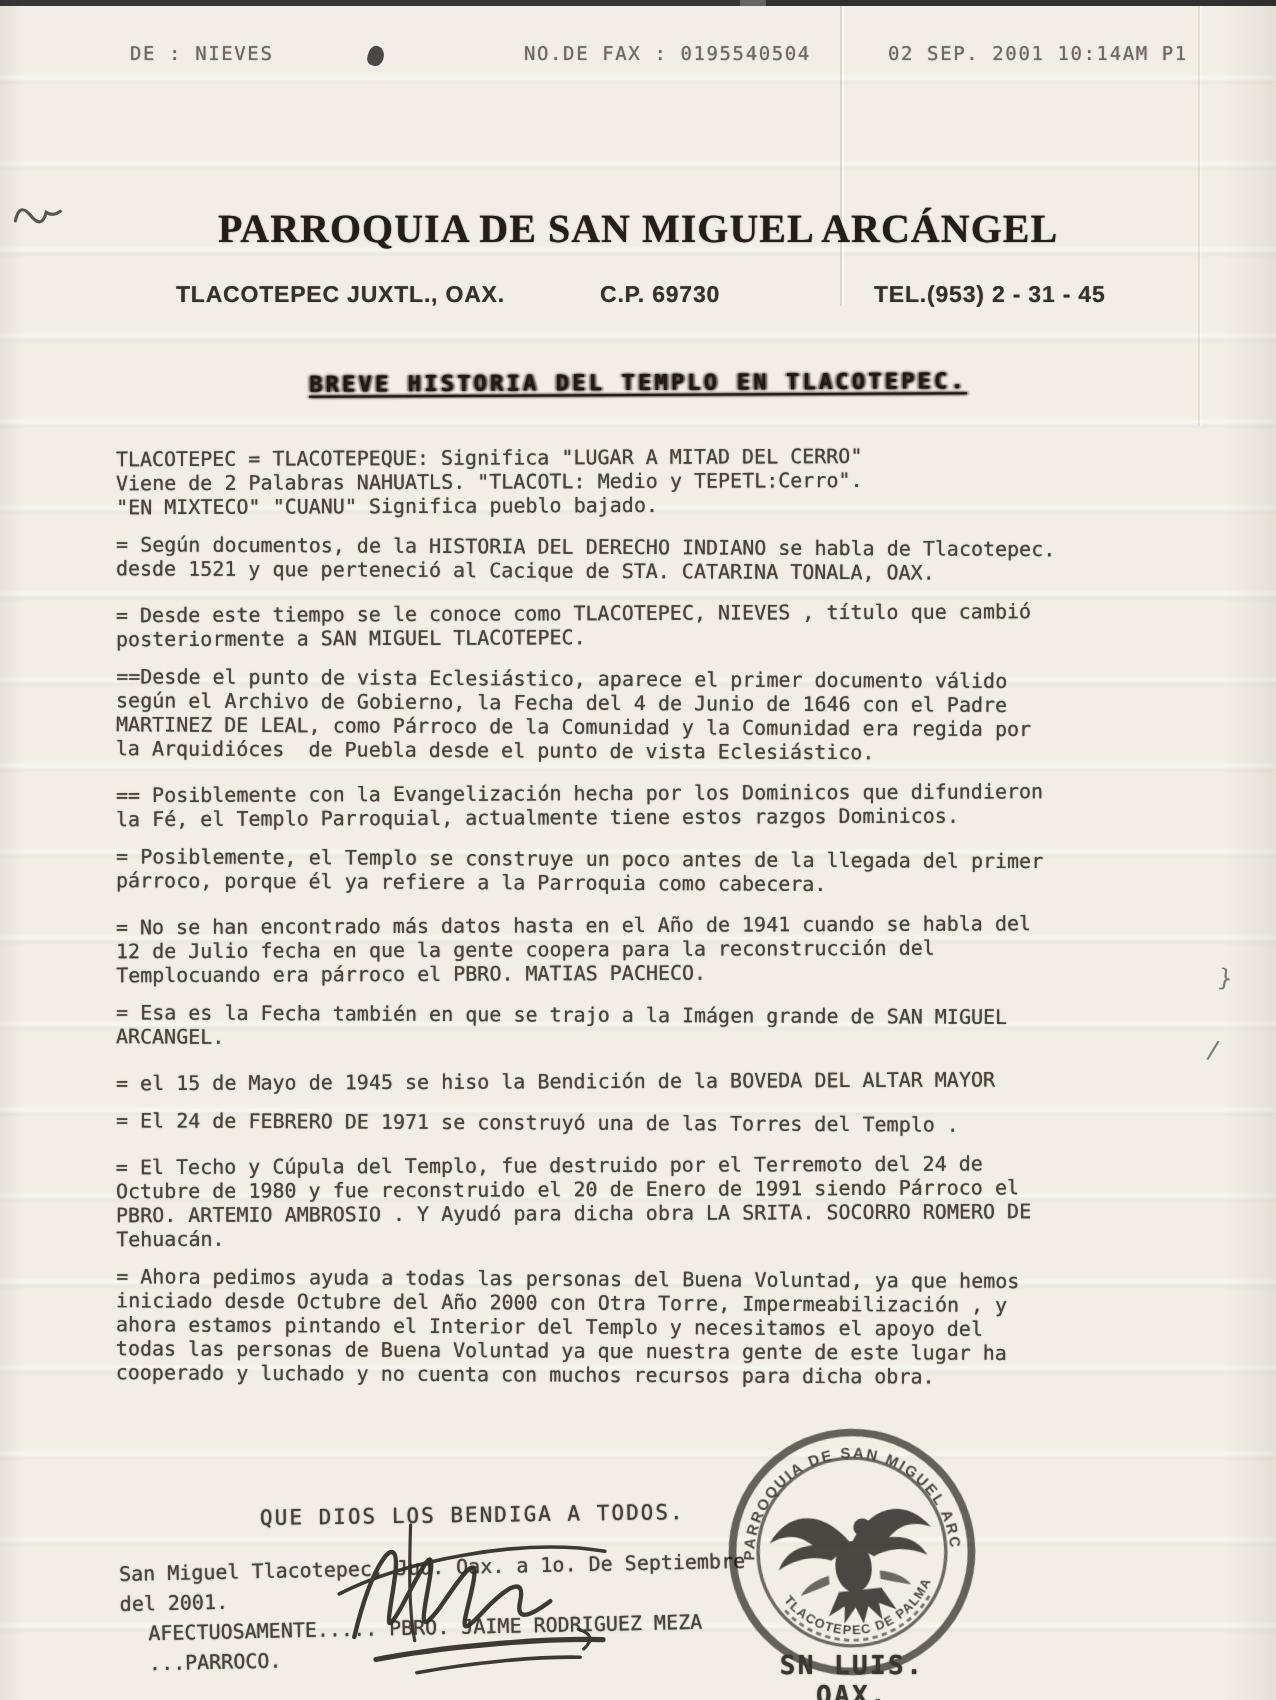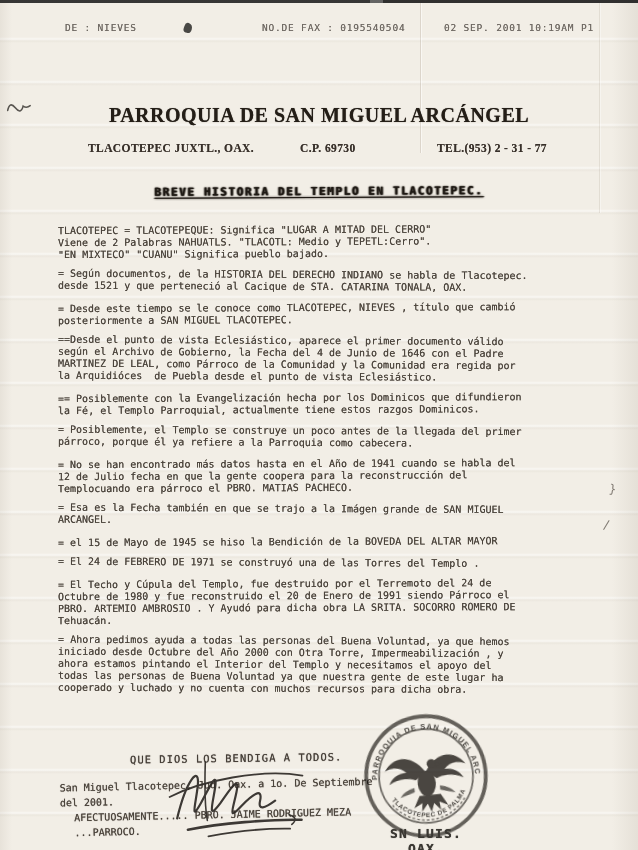--- a/index.html
+++ b/index.html
@@ -26,21 +26,21 @@
   .fax-date{left:444px;}
   .fax-glyph{position:absolute;left:184px;top:23px;width:8px;height:10px;background:#2b2a28;
     border-radius:45% 60% 50% 40%;transform:rotate(18deg);opacity:.85;}
 
   .ink-squiggle{position:absolute;left:6px;top:98px;color:#33302c;opacity:.8;transform:rotate(-12deg);}
 
   .letterhead-title{position:absolute;top:104px;left:0;width:100%;text-align:center;
     font-family:"Liberation Serif", serif;font-weight:700;font-size:20px;letter-spacing:.5px;
     color:#241e17;text-shadow:0 0 .7px rgba(36,30,23,.85);}
   .address-row{position:absolute;top:142px;left:0;width:100%;height:16px;
-    font-family:Liberation Serif, serif;font-weight:700;font-size:11.5px;color:#38302a;
+    font-family:Liberation Sans, sans-serif;font-weight:700;font-size:11.5px;color:#38302a;
     letter-spacing:.4px;}
   .address-row span{position:absolute;white-space:pre;text-shadow:0 0 .5px rgba(56,48,42,.7);}
   .addr-town{left:88px;}
   .addr-cp{left:300px;text-align:right;}
   .addr-tel{left:437px;}
 
   .doc-heading{position:absolute;top:185px;left:0;width:100%;text-align:center;
     font-size:11px;font-weight:700;letter-spacing:1.6px;color:#1f1a15;
     text-decoration:underline;text-underline-offset:2px;
     text-shadow:0 0 1.6px rgba(32,26,20,.95), 1px 0 1px rgba(32,26,20,.6), -1px 0 1px rgba(32,26,20,.45);
@@ -78,34 +78,34 @@
 
 <div class="page">
 
   <div class="scan-edge-top"></div>
   <div class="v-crease c1"></div>
   <div class="v-crease c2"></div>
 
   <div class="fax-header">
     <span class="fax-from">DE : NIEVES</span>
     <span class="fax-no">NO.DE FAX : 0195540504</span>
-    <span class="fax-date">02 SEP. 2001 10:19AM P1</span>
+    <span class="fax-date">02 SEP. 2001 10:14AM P1</span>
   </div>
   <div class="fax-glyph"></div>
 
   <svg class="ink-squiggle" width="26" height="16" viewBox="0 0 26 16">
     <path d="M1,10 q4,-9 8,-1 t8,0 q3,3 7,1" fill="none" stroke="currentColor" stroke-width="1.6" stroke-linecap="round"></path>
   </svg>
 
   <div class="letterhead-title">PARROQUIA DE SAN MIGUEL ARCÁNGEL</div>
 
   <div class="address-row">
     <span class="addr-town">TLACOTEPEC JUXTL., OAX.</span>
     <span class="addr-cp">C.P. 69730</span>
-    <span class="addr-tel">TEL.(953) 2 - 31 - 77</span>
+    <span class="addr-tel">TEL.(953) 2 - 31 - 45</span>
   </div>
 
   <div class="doc-heading">BREVE HISTORIA DEL TEMPLO EN TLACOTEPEC.</div>
 
   <div class="body-text">
     <p class="tilt-a">TLACOTEPEC = TLACOTEPEQUE: Significa "LUGAR A MITAD DEL CERRO"
 Viene de 2 Palabras NAHUATLS. "TLACOTL: Medio y TEPETL:Cerro".
 "EN MIXTECO" "CUANU" Significa pueblo bajado.</p>
     <p class="tilt-b">= Según documentos, de la HISTORIA DEL DERECHO INDIANO se habla de Tlacotepec.
 desde 1521 y que perteneció al Cacique de STA. CATARINA TONALA, OAX.</p>

